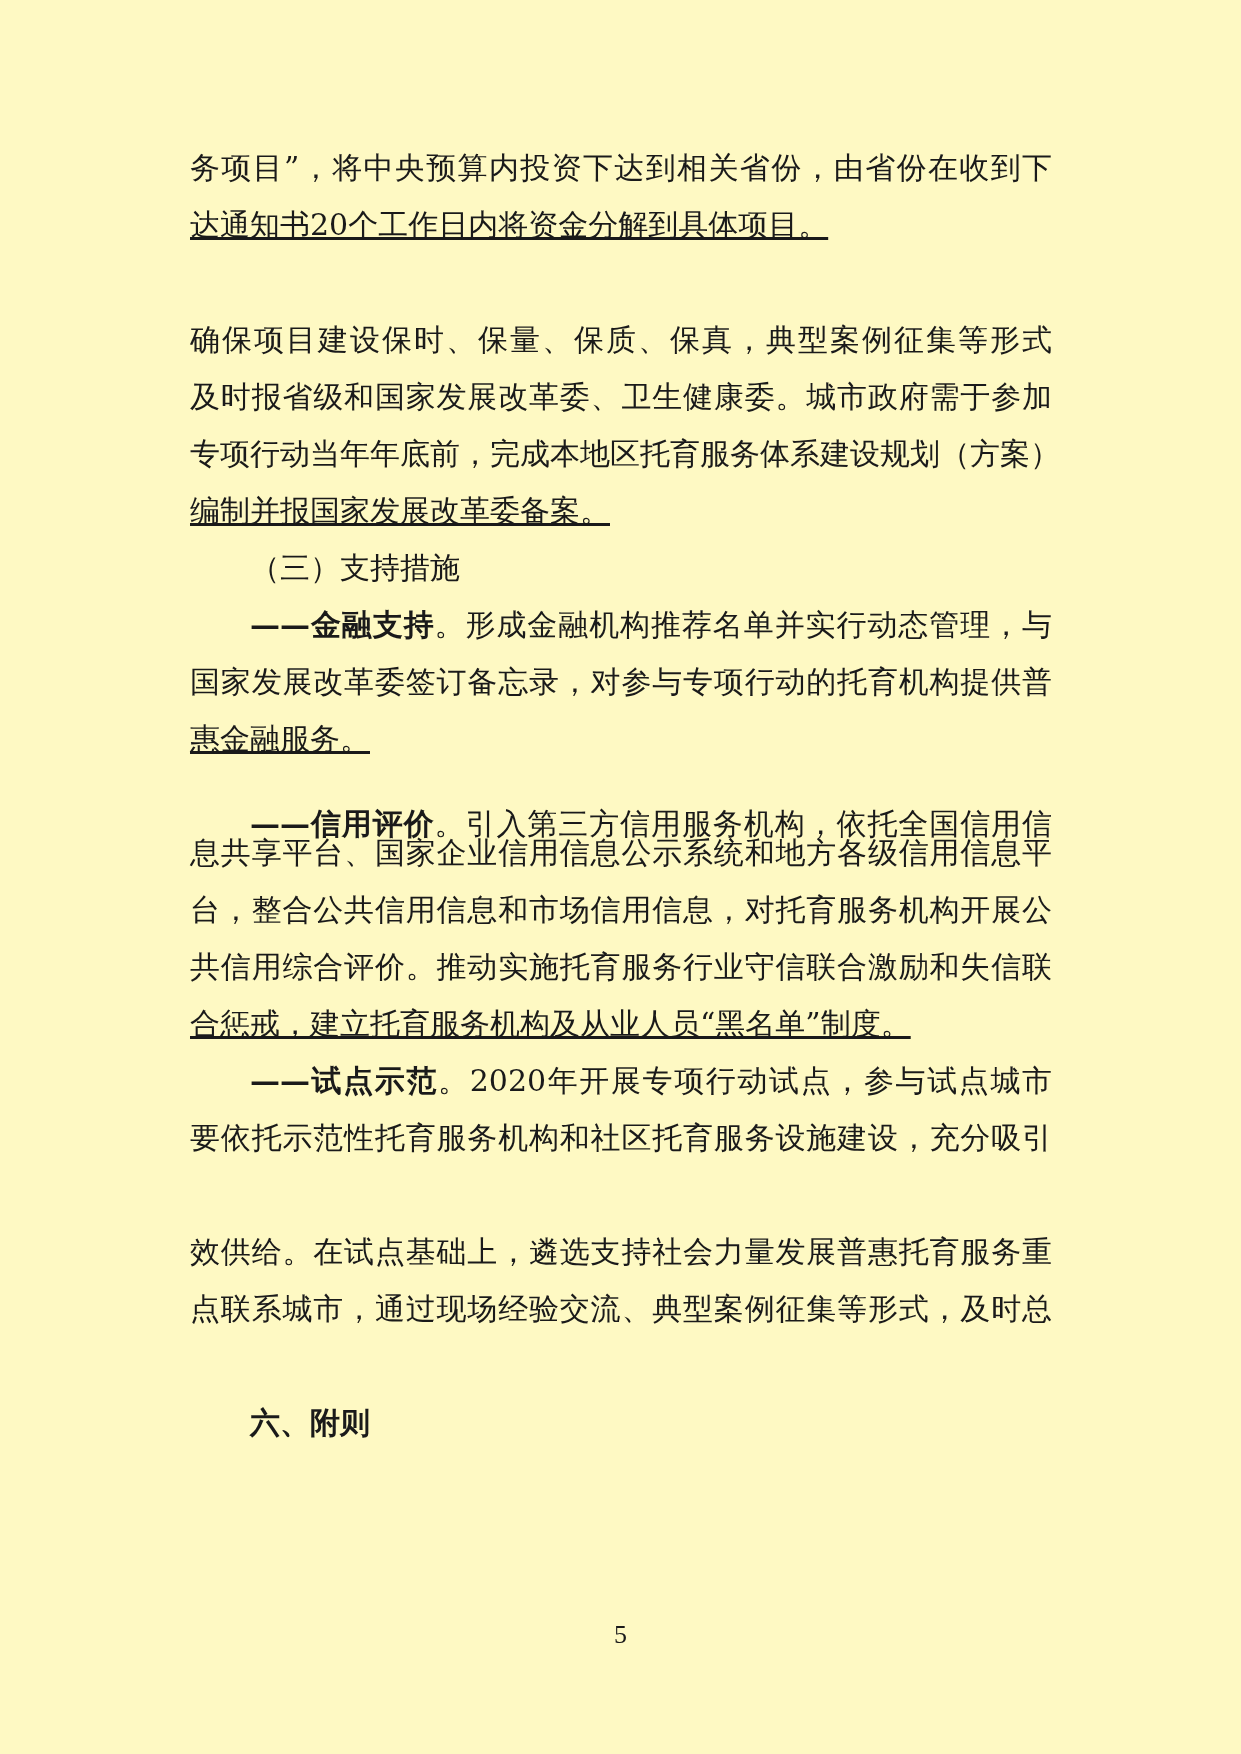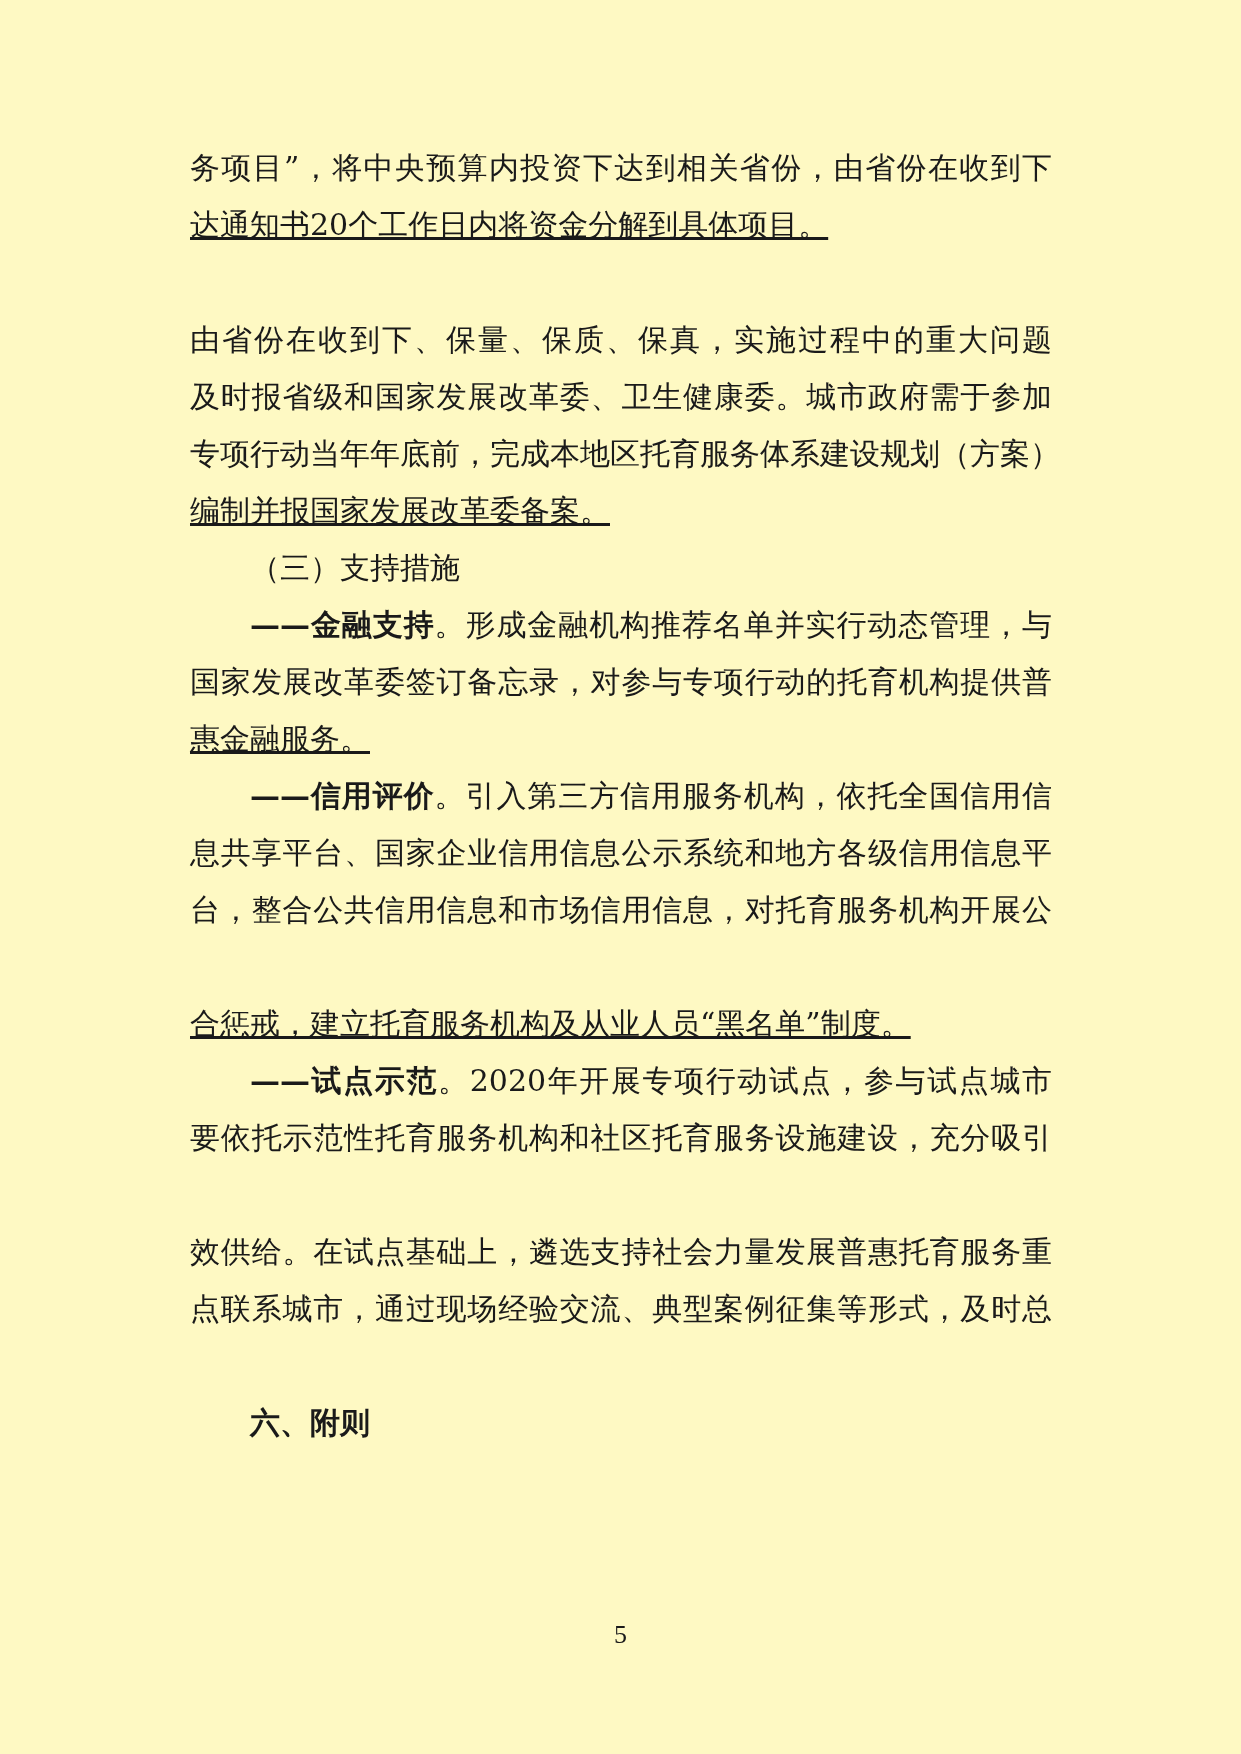--- a/index.html
+++ b/index.html
@@ -18,38 +18,39 @@
              font-family: "Liberation Serif", serif; font-size: 26px; }
 </style>
 </head>
 <body>
 
 <div class="page">
 
   <div class="line" style="top:148px">务项目”，将中央预算内投资下达到相关省份，由省份在收到下</div>
   <div class="line last" style="top:205px">达通知书20个工作日内将资金分解到具体项目。</div>
 
-  <div class="line" style="top:320px">由省份在收到下、保量、保质、保真，实施过程中的重大问题</div>
+  <div class="line" style="top:320px">确保项目建设保时、保量、保质、保真，典型案例征集等形式</div>
   <div class="line" style="top:377px">及时报省级和国家发展改革委、卫生健康委。城市政府需于参加</div>
   <div class="line" style="top:434px">专项行动当年年底前，完成本地区托育服务体系建设规划（方案）</div>
   <div class="line last" style="top:491px">编制并报国家发展改革委备案。</div>
 
   <div class="heading h3" style="top:548px">（三）支持措施</div>
 
   <div class="line indent" style="top:605px">
     <span class="kw">——金融支持</span><span>。形成金融机构推荐名单并实行动态管理，与</span>
   </div>
   <div class="line" style="top:662px">国家发展改革委签订备忘录，对参与专项行动的托育机构提供普</div>
   <div class="line last" style="top:719px">惠金融服务。</div>
 
-  <div class="line indent" style="top:776px">
+  <div class="line indent" style="top:804px">
     <span class="kw">——信用评价</span><span>。引入第三方信用服务机构，依托全国信用信</span>
   </div>
   <div class="line" style="top:833px">息共享平台、国家企业信用信息公示系统和地方各级信用信息平</div>
   <div class="line" style="top:890px">台，整合公共信用信息和市场信用信息，对托育服务机构开展公</div>
+  <div class="line" style="top:947px">共信用综合评价。推动实施托育服务行业守信联合激励和失信联</div>
   <div class="line last" style="top:1004px">合惩戒，建立托育服务机构及从业人员“黑名单”制度。</div>
 
   <div class="line indent" style="top:1061px">
     <span class="kw">——试点示范</span><span>。2020年开展专项行动试点，参与试点城市</span>
   </div>
   <div class="line" style="top:1118px">要依托示范性托育服务机构和社区托育服务设施建设，充分吸引</div>
   <div class="line" style="top:1232px">效供给。在试点基础上，遴选支持社会力量发展普惠托育服务重</div>
   <div class="line" style="top:1289px">点联系城市，通过现场经验交流、典型案例征集等形式，及时总</div>
 
   <div class="heading h2" style="top:1403px">六、附则</div>

